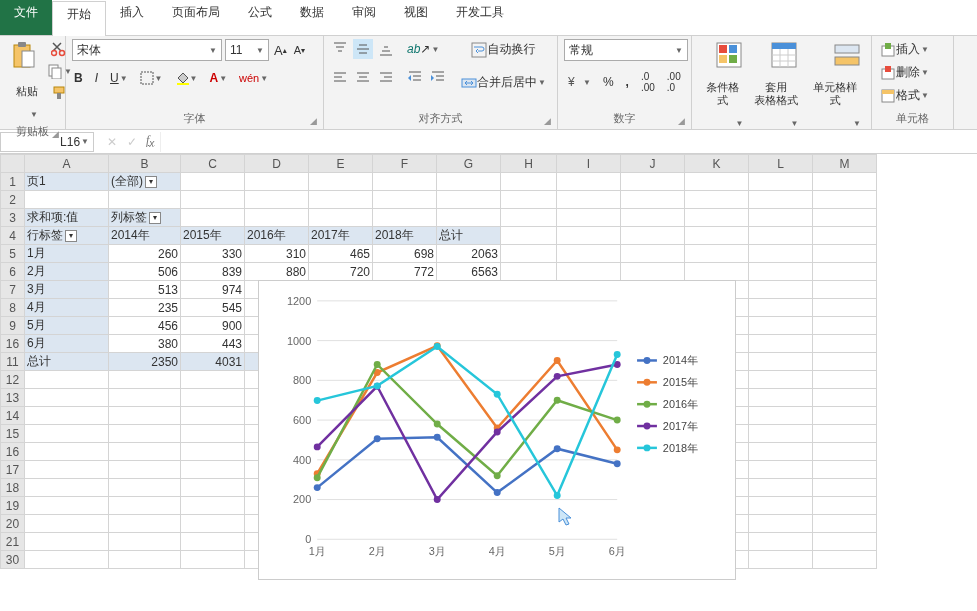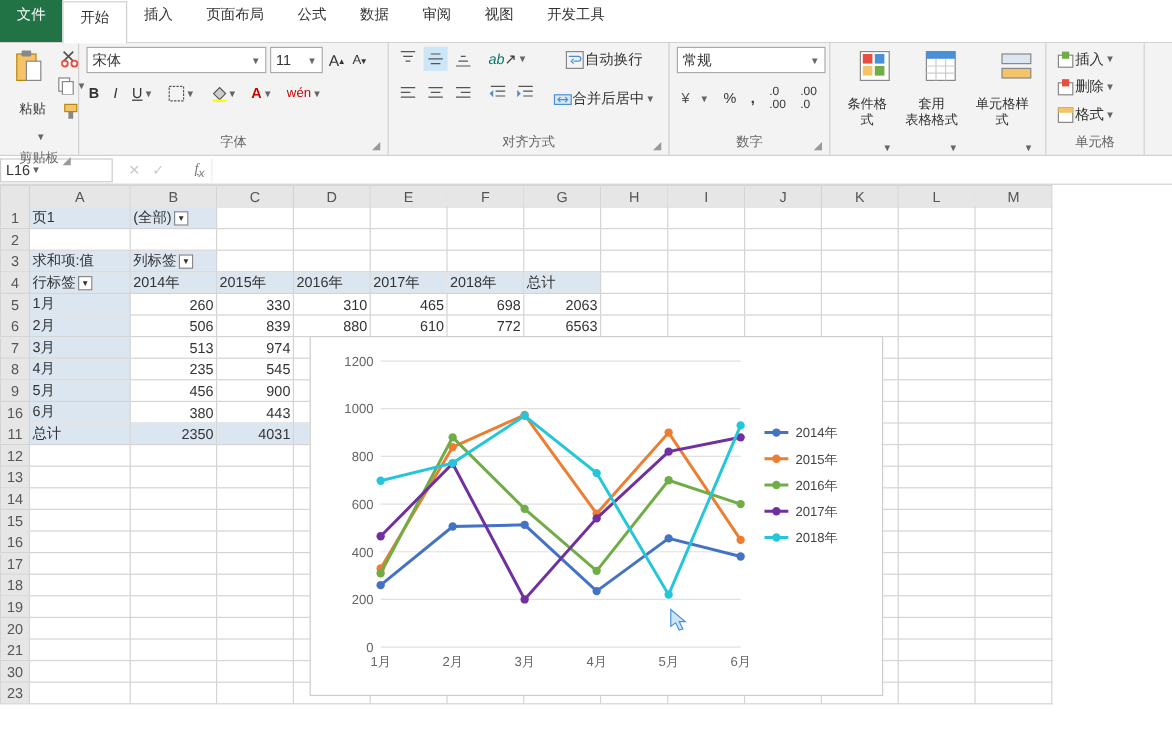--- a/index.html
+++ b/index.html
@@ -14,23 +14,23 @@
 .group-label { text-align: center; font-size: 11px; color: #666; padding: 2px 0; position: relative; }
 .group-label .lnch { position: absolute; right: 0; bottom: 2px; font-size: 9px; color: #999; }
 .btn { display: inline-flex; align-items: center; justify-content: center; cursor: pointer; padding: 2px; }
 .big-btn { display: flex; flex-direction: column; align-items: flex-end; justify-content: center; cursor: pointer; padding: 2px 4px; gap: 12px; font-size: 11px; text-align: center; line-height: 1.2; }
 .icon { display: inline-block; }
 .dd { font-size: 8px; color: #666; margin-left: 1px; }
 .combo { display: flex; align-items: center; background: #fff; border: 1px solid #ababab; height: 22px; padding: 0 4px; font-size: 12px; }
 .combo span:last-child { margin-left: auto; }
 .row { display: flex; gap: 3px; align-items: center; }
 .namebox-row { display: flex; align-items: center; height: 24px; border-bottom: 1px solid #d0d0d0; background: #fff; }
-.namebox { width: 94px; border: 1px solid #ccc; height: 20px; padding: 0 4px; display: flex; align-items: center; justify-content: flex-start; margin-right: 8px; }
+.namebox { width: 94px; border: 1px solid #ccc; height: 20px; padding: 0 4px; display: flex; align-items: center; justify-content: flex-end; margin-right: 8px; }
 .fx-btn { width: 20px; text-align: center; color: #999; }
-.fx { font-style: italic; font-family: serif; color: #777; margin-left: 20px; text-decoration: underline; }
+.fx { font-style: italic; font-family: serif; color: #777; margin-left: 4px; text-decoration: underline; }
 .sheet { position: relative; }
 table.grid { border-collapse: collapse; table-layout: fixed; }
 table.grid th, table.grid td { border: 1px solid #d4d4d4; height: 18px; font-size: 12px; padding: 0 2px; overflow: hidden; white-space: nowrap; }
 table.grid th { background: #e6e6e6; font-weight: normal; text-align: center; color: #555; }
 table.grid th.rowh { width: 24px; }
 table.grid td { text-align: right; }
 table.grid td.l { text-align: left; }
 .pv { background: #dce6f1; }
 .pv-filter { display: inline-block; width: 12px; height: 12px; border: 1px solid #888; background: #fff; font-size: 8px; line-height: 10px; text-align: center; vertical-align: middle; margin-left: 2px; }
 .chart { position: absolute; left: 258px; top: 126px; width: 478px; height: 300px; background: #fff; border: 1px solid #ccc; }
@@ -432,21 +432,21 @@
           <td id="c_5_10"></td>
           <td id="c_5_11"></td>
           <td id="c_5_12"></td>
         </tr>
         <tr>
           <th class="rowh">6</th>
           <td id="c_6_0" class="l pv">2月</td>
           <td id="c_6_1">506</td>
           <td id="c_6_2">839</td>
           <td id="c_6_3">880</td>
-          <td id="c_6_4">610</td>
+          <td id="c_6_4">720</td>
           <td id="c_6_5">772</td>
           <td id="c_6_6">6563</td>
           <td id="c_6_7"></td>
           <td id="c_6_8"></td>
           <td id="c_6_9"></td>
           <td id="c_6_10"></td>
           <td id="c_6_11"></td>
           <td id="c_6_12"></td>
         </tr>
         <tr>
@@ -697,36 +697,20 @@
           <td id="c_22_3"></td>
           <td id="c_22_4"></td>
           <td id="c_22_5"></td>
           <td id="c_22_6"></td>
           <td id="c_22_7"></td>
           <td id="c_22_8"></td>
           <td id="c_22_9"></td>
           <td id="c_22_10"></td>
           <td id="c_22_11"></td>
           <td id="c_22_12"></td>
-        </tr>
-        <tr>
-          <th class="rowh">23</th>
-          <td id="c_23_0"></td>
-          <td id="c_23_1"></td>
-          <td id="c_23_2"></td>
-          <td id="c_23_3"></td>
-          <td id="c_23_4"></td>
-          <td id="c_23_5"></td>
-          <td id="c_23_6"></td>
-          <td id="c_23_7"></td>
-          <td id="c_23_8"></td>
-          <td id="c_23_9"></td>
-          <td id="c_23_10"></td>
-          <td id="c_23_11"></td>
-          <td id="c_23_12"></td>
         </tr>
       </tbody>
     </table>
 
 <div class="chart">
 <svg viewBox="0 0 478 300" id="chartsvg">
         <line x1="58" y1="260" x2="360" y2="260" stroke="#e0e0e0"></line>
         <text x="52" y="264" text-anchor="end" font-size="11" fill="#666">0</text>
         <line x1="58" y1="220" x2="360" y2="220" stroke="#e0e0e0"></line>
         <text x="52" y="224" text-anchor="end" font-size="11" fill="#666">200</text>

